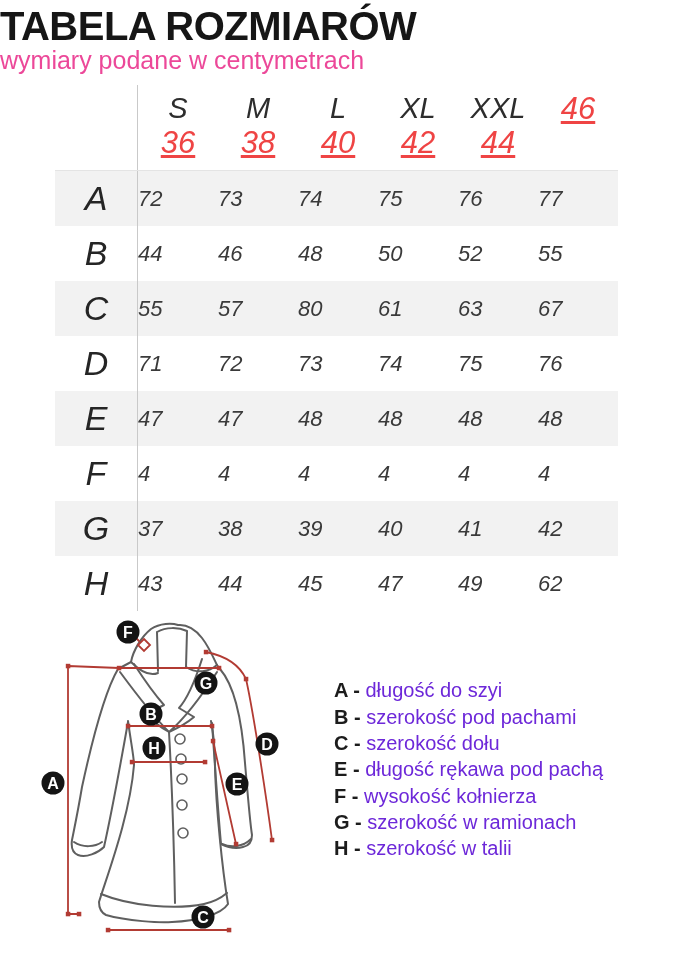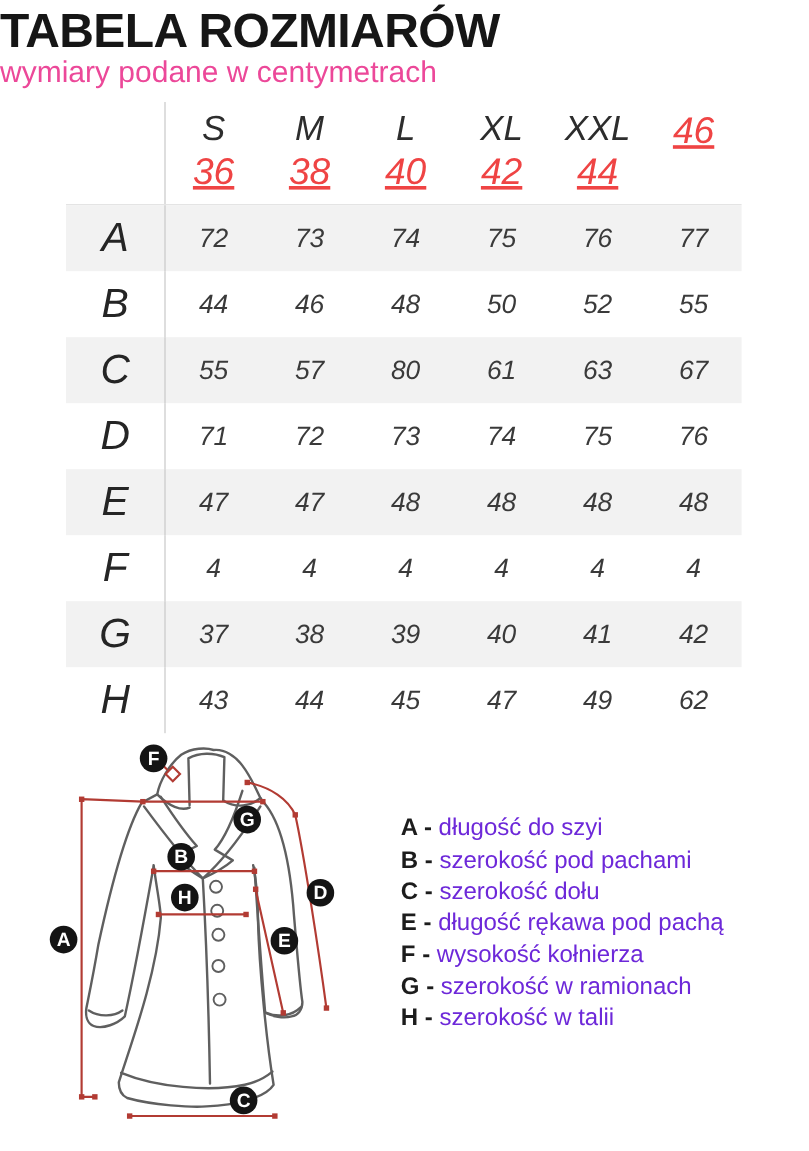--- a/index.html
+++ b/index.html
@@ -49,21 +49,21 @@
   .rlabel{
     width:83px;text-align:center;
     font-size:34px;color:#252525;
     align-self:center;
   }
   .cells{
     display:flex;flex:1;height:100%;
     border-left:1px solid #c9c9c9;
     align-items:center;
   }
-  .cell{width:80px;text-align:center;font-size:22px;color:#3a3a3a;}
+  .cell{width:80px;text-align:left;font-size:22px;color:#3a3a3a;}
   
   .bottom{display:flex;margin-top:4px;}
   .coat-wrap{width:330px;height:330px;flex:none;}
   .legend{
     list-style:none;margin:0;padding:62px 0 0 4px;
   }
   .legend li{
     font-size:20px;
     line-height:26.3px;
     white-space:nowrap;

